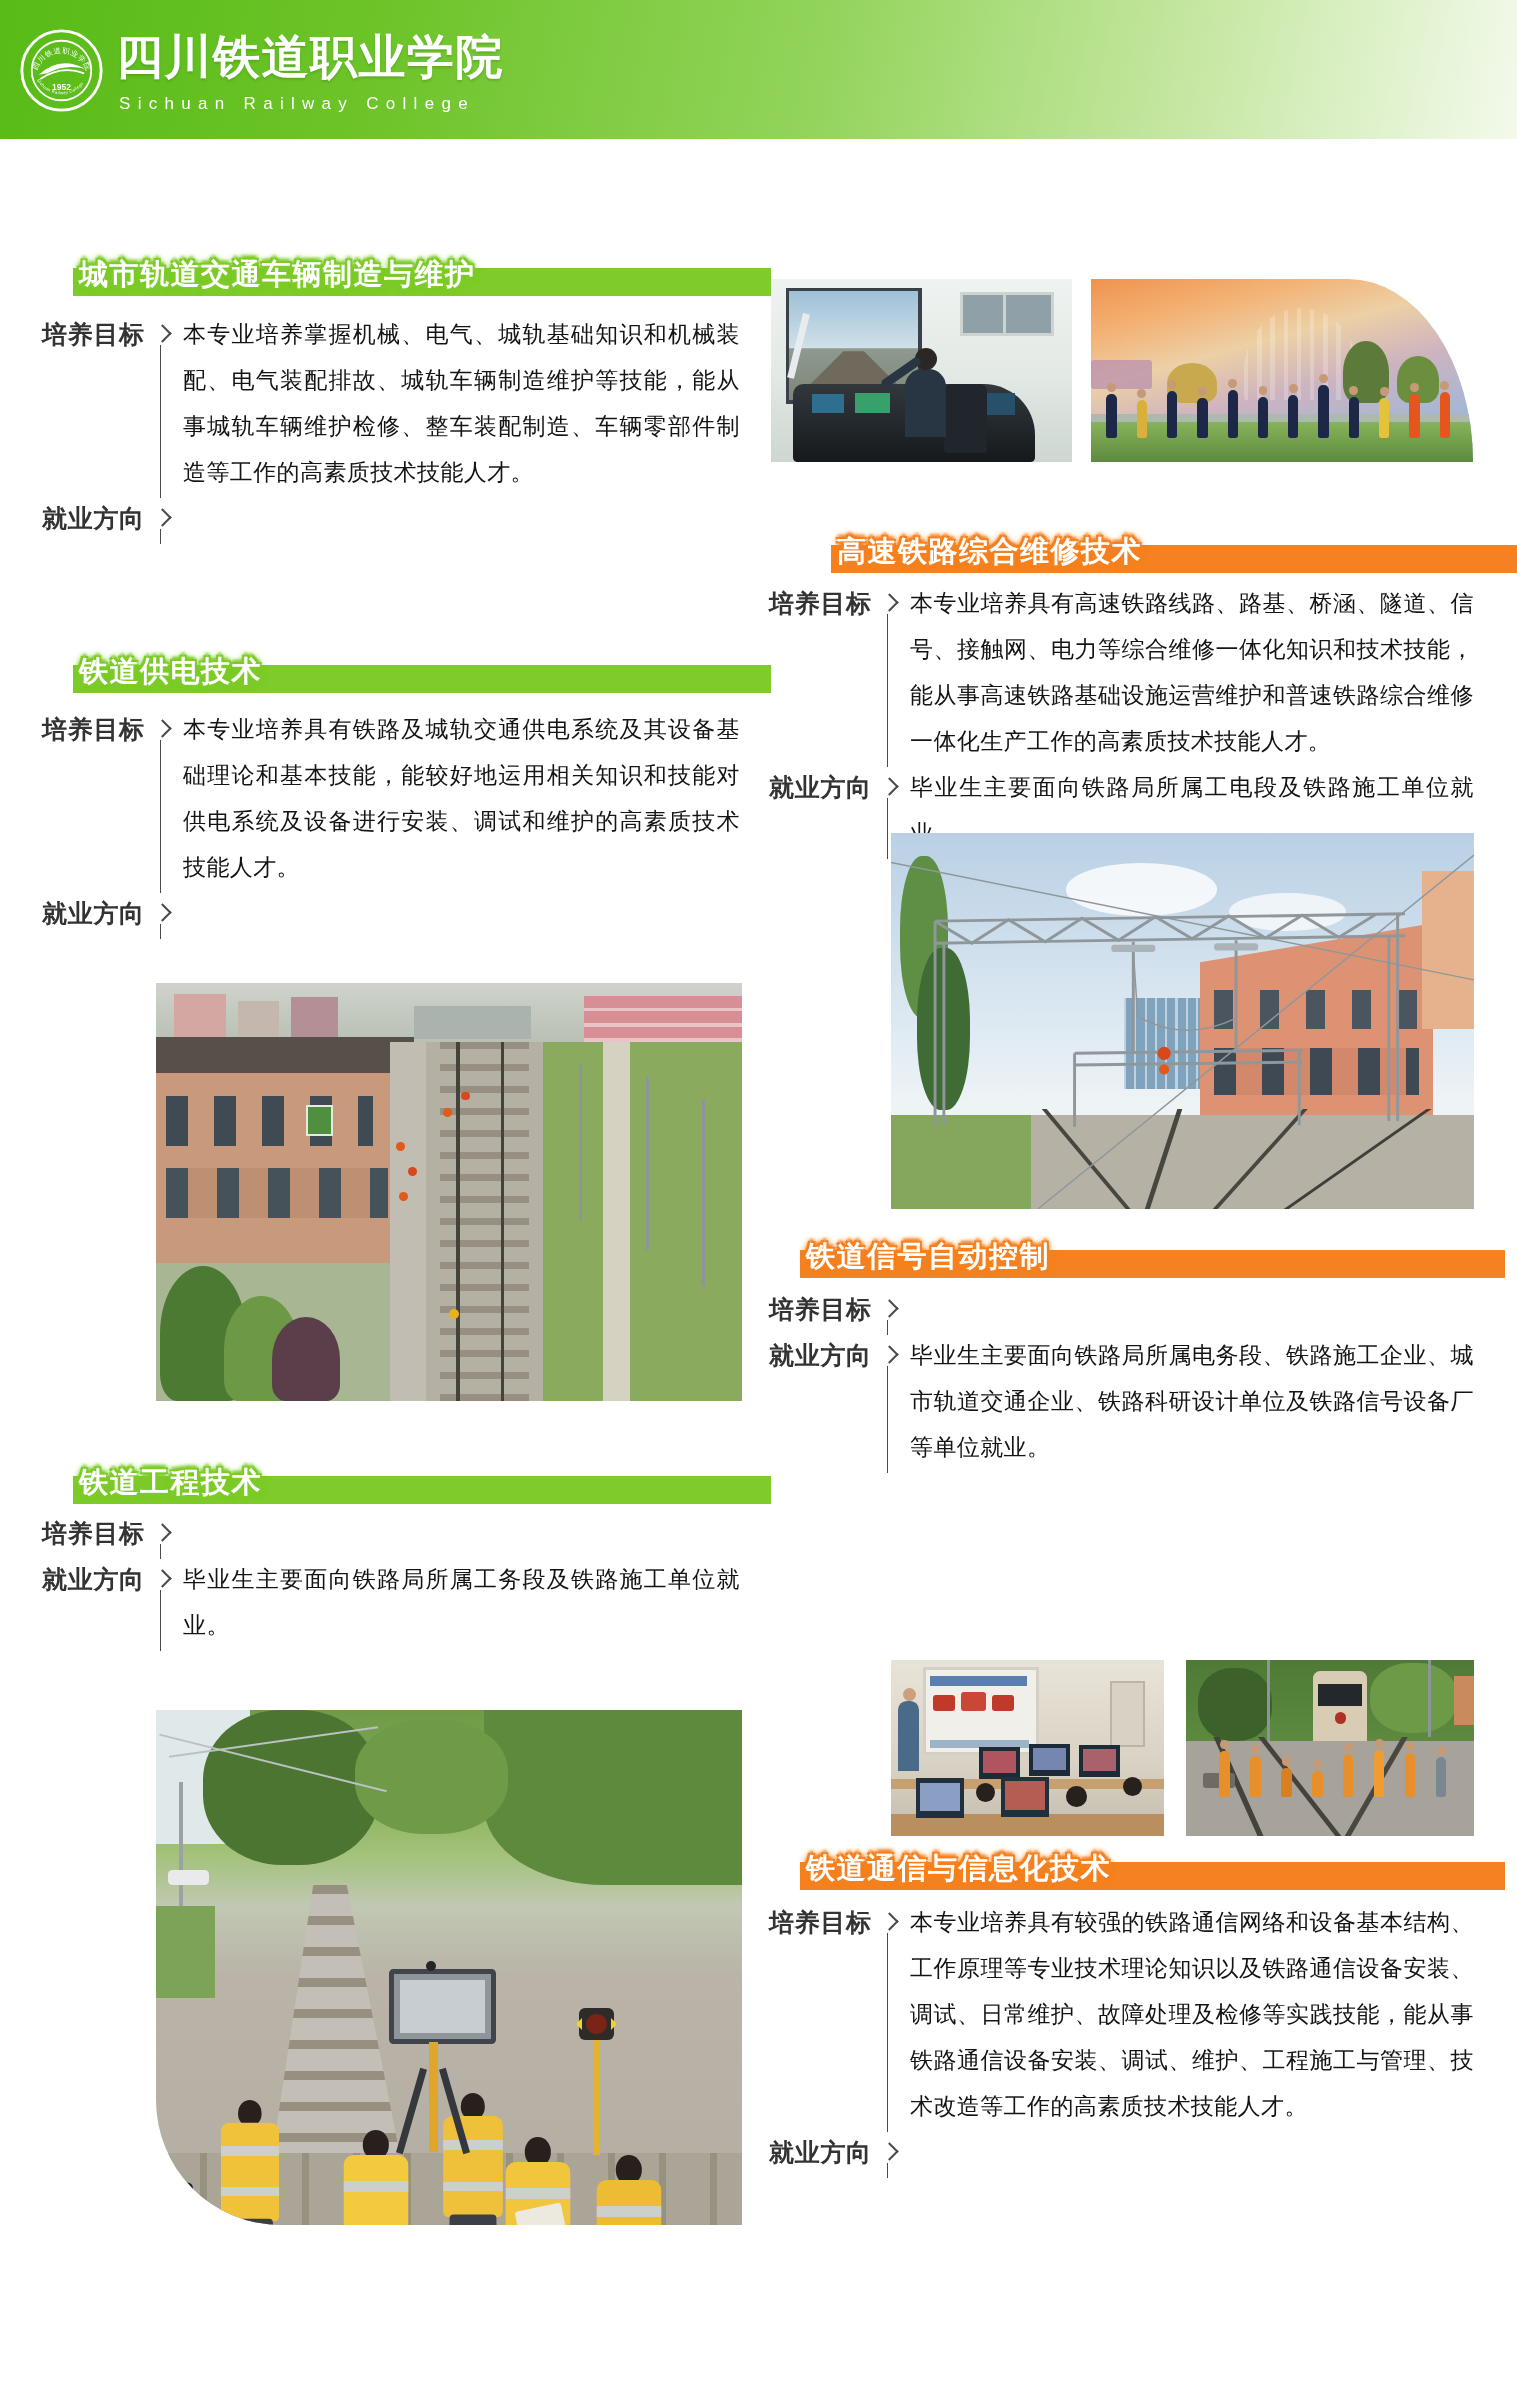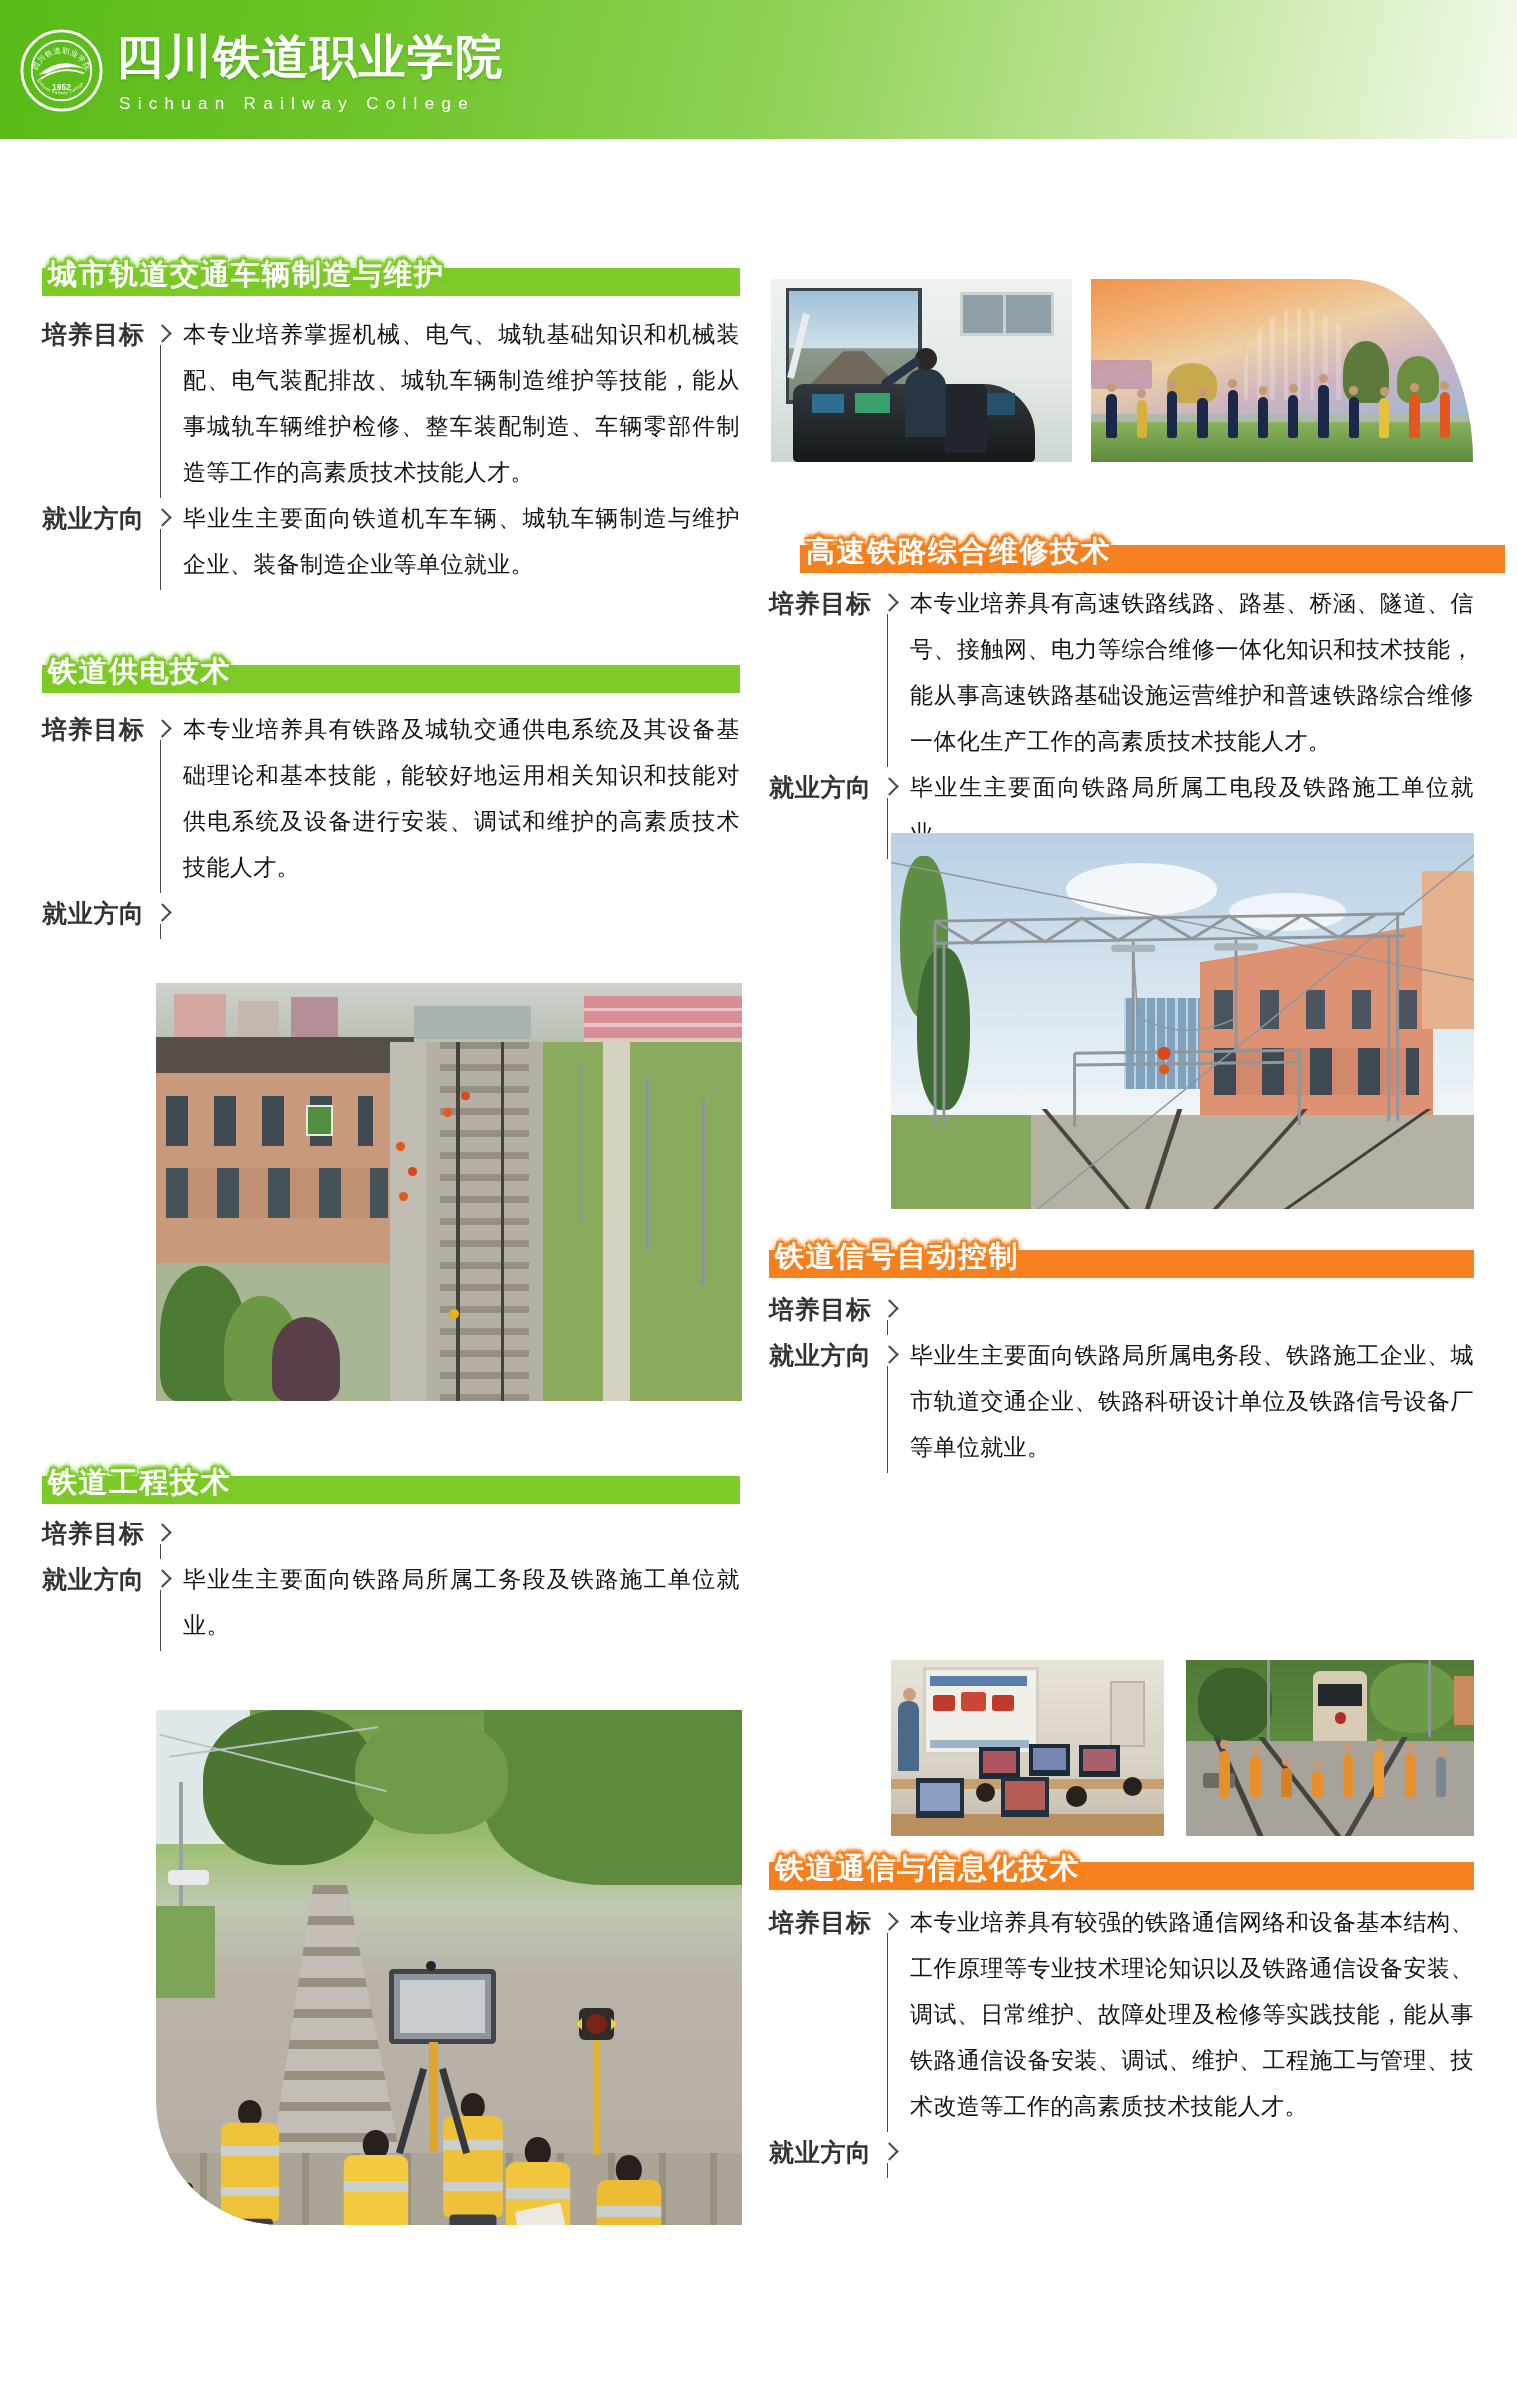--- a/index.html
+++ b/index.html
@@ -5,21 +5,21 @@
   html,body{margin:0;padding:0;background:#fff;}
   body{width:1518px;height:2401px;position:relative;overflow:hidden;
        font-family:"Liberation Sans","DejaVu Sans",sans-serif;}
   
   .banner{position:absolute;left:0;top:0;width:1518px;height:139px;
     background:linear-gradient(102deg,#58bb17 0%,#6ec42a 26%,#93d45c 54%,#c6e7a2 78%,#f3faec 100%);}
   .banner-title{position:absolute;left:116px;top:26.4px;font-size:47px;font-weight:700;color:#fff;
     letter-spacing:1.5px;text-shadow:0 1.5px 2.2px rgba(60,130,20,.35);}
   .banner-sub{position:absolute;left:119px;top:94px;font-size:17px;color:#fff;letter-spacing:7.3px;}
   
-  .sec-head{position:absolute;height:46px;}
+  .sec-head{position:absolute;height:46px;margin-left:31px;}
   .sec-head .bar{position:absolute;left:0;right:0;bottom:0;height:28px;background:var(--c);}
   .sec-head .t{position:absolute;left:5.9px;bottom:1.5px;font-size:29px;font-weight:700;color:#fff;z-index:2;
      letter-spacing:1.5px;
      text-shadow:0 0 5.9px var(--c),0 0 5.9px var(--c),0 0 8.8px var(--c),
        2.2px 2.2px 0.7px var(--c),-2.2px 2.2px 0.7px var(--c),2.2px -2.2px 0.7px var(--c),-2.2px -2.2px 0.7px var(--c),
        0 -3.7px 2.9px var(--c),0 3.7px 2.9px var(--c);}
   
   .sec-body{position:absolute;}
   .row{display:grid;grid-template-columns:112px 29px 1fr;}
   .row .lbl{font-size:25px;font-weight:700;color:#333;line-height:46px;letter-spacing:0.7px;white-space:nowrap;}
@@ -72,21 +72,20 @@
 </div>
 <div class="sec-body" style="top:311px;left:42px;width:698px">
   <div class="row">
     <div class="lbl">培养目标</div>
     <div class="divc"></div>
     <div class="txt">本专业培养掌握机械、电气、城轨基础知识和机械装配、电气装配排故、城轨车辆制造维护等技能，能从事城轨车辆维护检修、整车装配制造、车辆零部件制造等工作的高素质技术技能人才。</div>
   </div>
   <div class="row">
     <div class="lbl">就业方向</div>
     <div class="divc"></div>
-    <div class="txt">毕业生主要面向铁道机车车辆、城轨车辆制造与维护企业、装备制造企业等单位就业。</div>
   </div>
 </div>
 
 <div class="sec-head" style="--c:#7ECB2A;top:647px;left:42px;width:698px">
   <div class="bar"></div>
   <div class="t">铁道供电技术</div>
 </div>
 <div class="sec-body" style="top:706px;left:42px;width:698px">
   <div class="row">
     <div class="lbl">培养目标</div>

